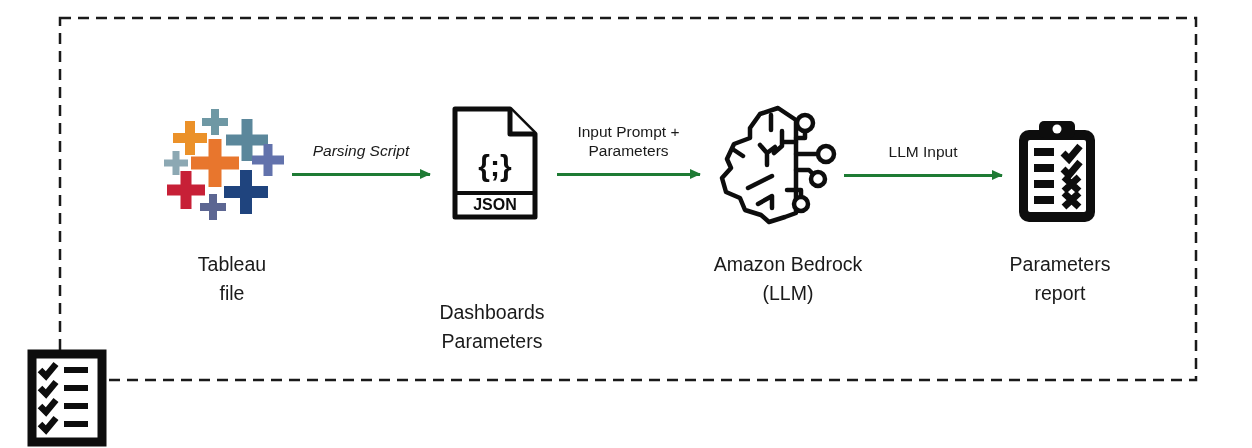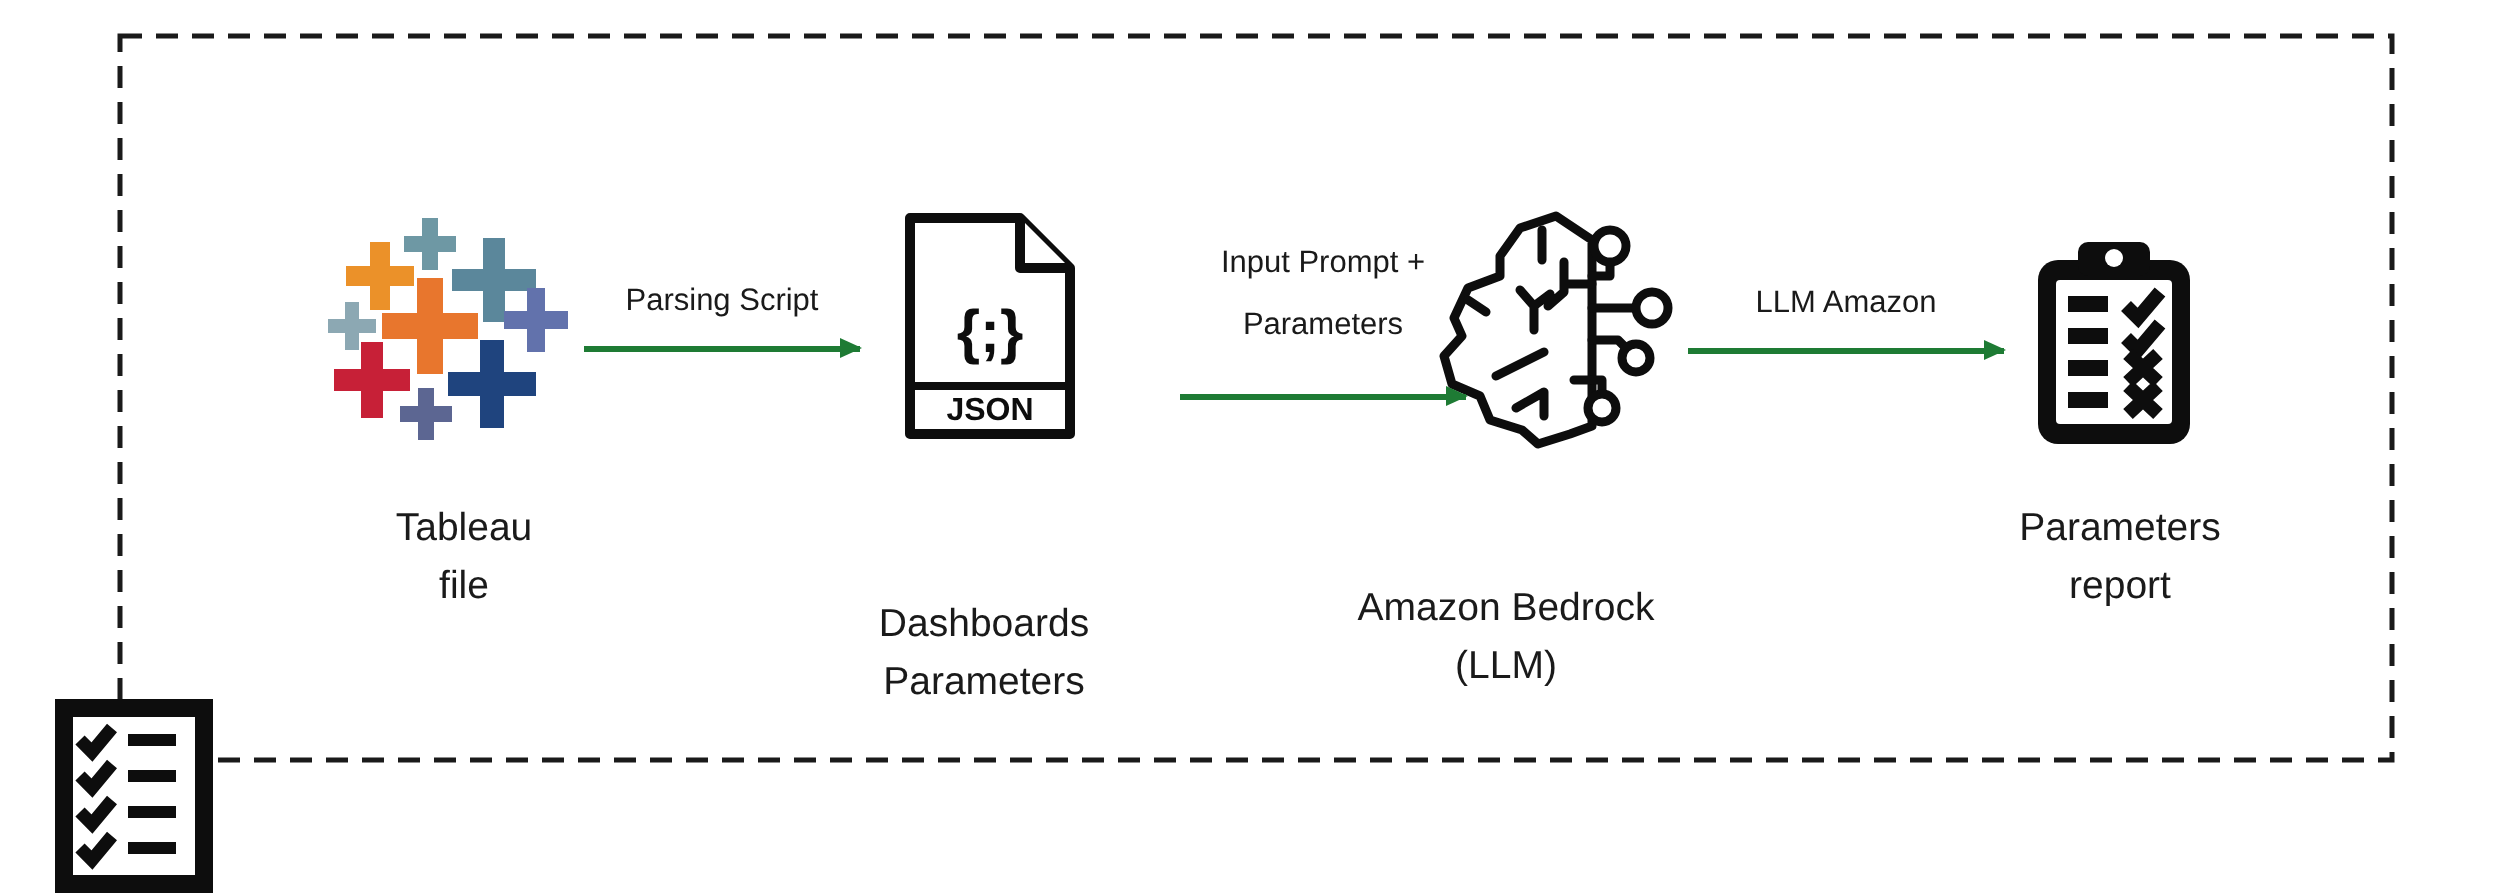--- a/index.html
+++ b/index.html
@@ -182,51 +182,51 @@
     <rect class="checklist-frame" x="6" y="5" width="70" height="88"></rect>
     <path class="check-stroke" d="M14,21 l6,6 l10,-12 M14,39 l6,6 l10,-12 M14,57 l6,6 l10,-12 M14,75 l6,6 l10,-12"></path>
     <g class="fill-black">
       <rect x="38" y="18" width="24" height="6"></rect>
       <rect x="38" y="36" width="24" height="6"></rect>
       <rect x="38" y="54" width="24" height="6"></rect>
       <rect x="38" y="72" width="24" height="6"></rect>
     </g>
   </svg>
 
-  <div class="arrow" style="left:292px; top:141px; width:138px;">
+  <div class="arrow" style="left:292px; top:141px; width:138px;font-style:italic;">
     <div class="arrow-label">Parsing Script</div>
     <div class="arrow-line">
       <div class="arrow-head"></div>
     </div>
   </div>
 
-  <div class="arrow" style="left:590px; top:122px; width:143px;gap:12px;">
+  <div class="arrow" style="left:557px; top:122px; width:143px;">
     <div class="arrow-label">Input Prompt +</div>
     <div class="arrow-label">Parameters</div>
     <div class="arrow-line">
       <div class="arrow-head"></div>
     </div>
   </div>
 
   <div class="arrow" style="left:844px; top:142px; width:158px;">
-    <div class="arrow-label">LLM Amazon</div>
+    <div class="arrow-label">LLM Input</div>
     <div class="arrow-line">
       <div class="arrow-head"></div>
     </div>
   </div>
 
   <div class="node-label" style="left:152px; top:250px; width:160px;">
     <div>Tableau</div>
     <div>file</div>
   </div>
   <div class="node-label" style="left:382px; top:250px; width:220px;margin-top:48px;">
     <div>Dashboards</div>
     <div>Parameters</div>
   </div>
-  <div class="node-label" style="left:628px; top:250px; width:250px;margin-top:40px;">
+  <div class="node-label" style="left:663px; top:250px; width:250px;">
     <div>Amazon Bedrock</div>
     <div>(LLM)</div>
   </div>
   <div class="node-label" style="left:978px; top:250px; width:164px;">
     <div>Parameters</div>
     <div>report</div>
   </div>
 
 </div>
 

